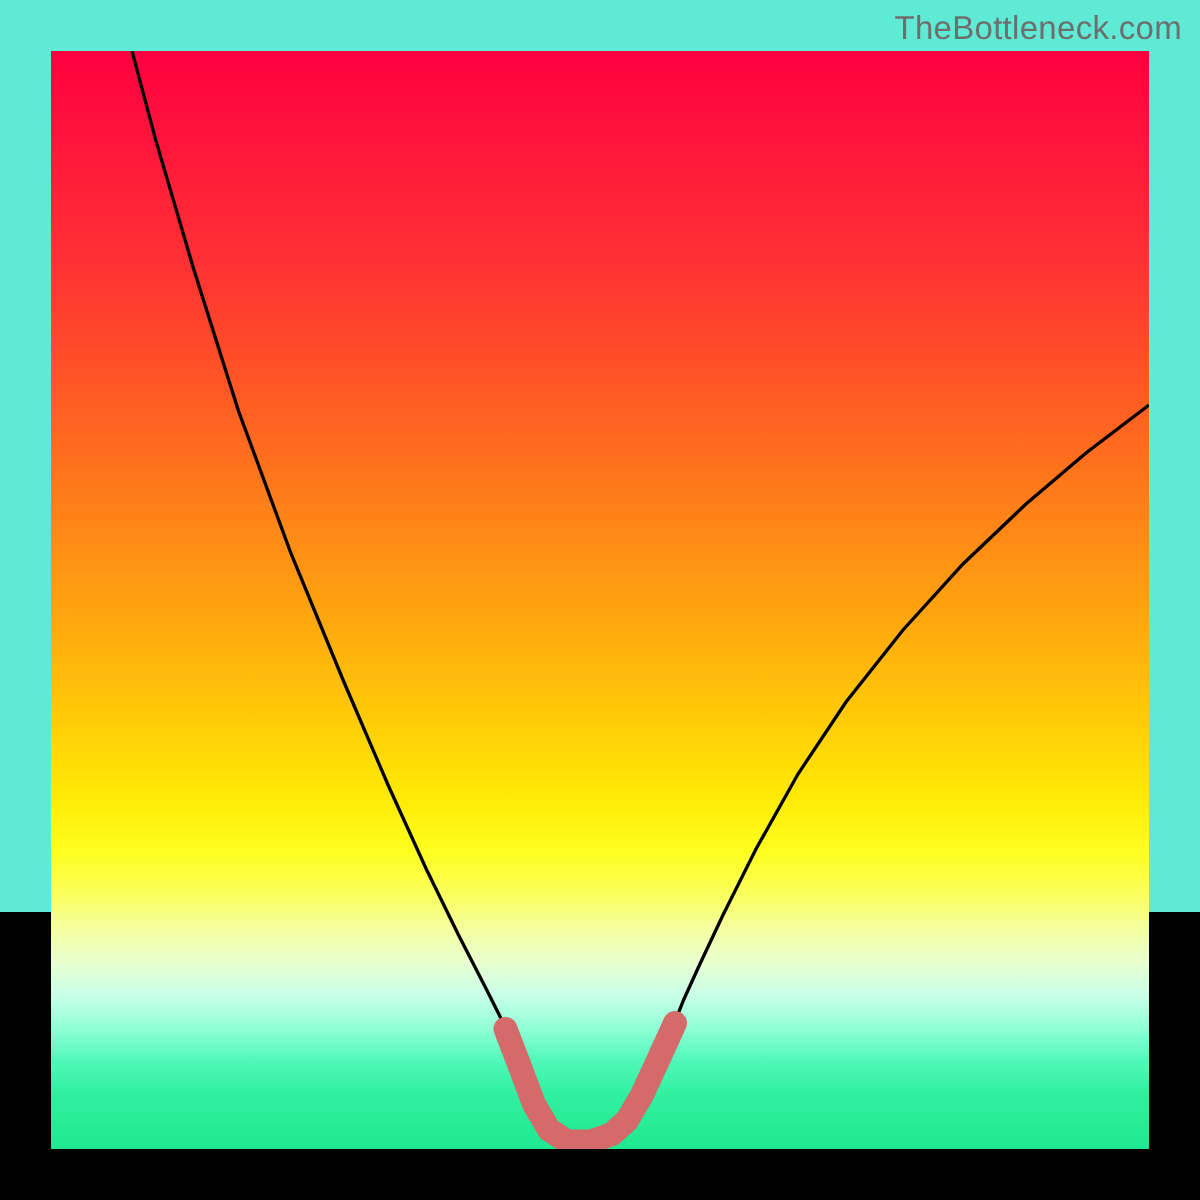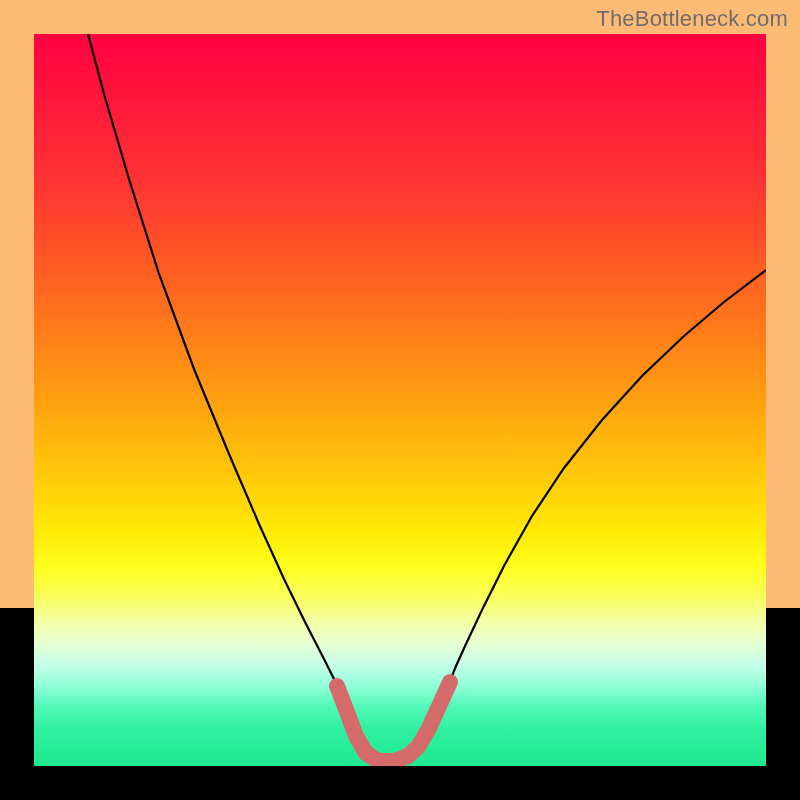--- a/index.html
+++ b/index.html
@@ -9,21 +9,21 @@
     height: 800px;
     background: #000000;
     overflow: hidden;
   }
   .frame {
     position: absolute;
     top: 0;
     left: 0;
     width: 800px;
     height: 608px;
-    background: #fdba74;
+    background: #5eead4;
   }
   .plot-area {
     position: absolute;
     background: linear-gradient(
       to bottom,
       #ff0040 0%,
       #ff1a3a 10%,
       #ff3333 20%,
       #ff5526 30%,
       #ff7a1a 40%,

